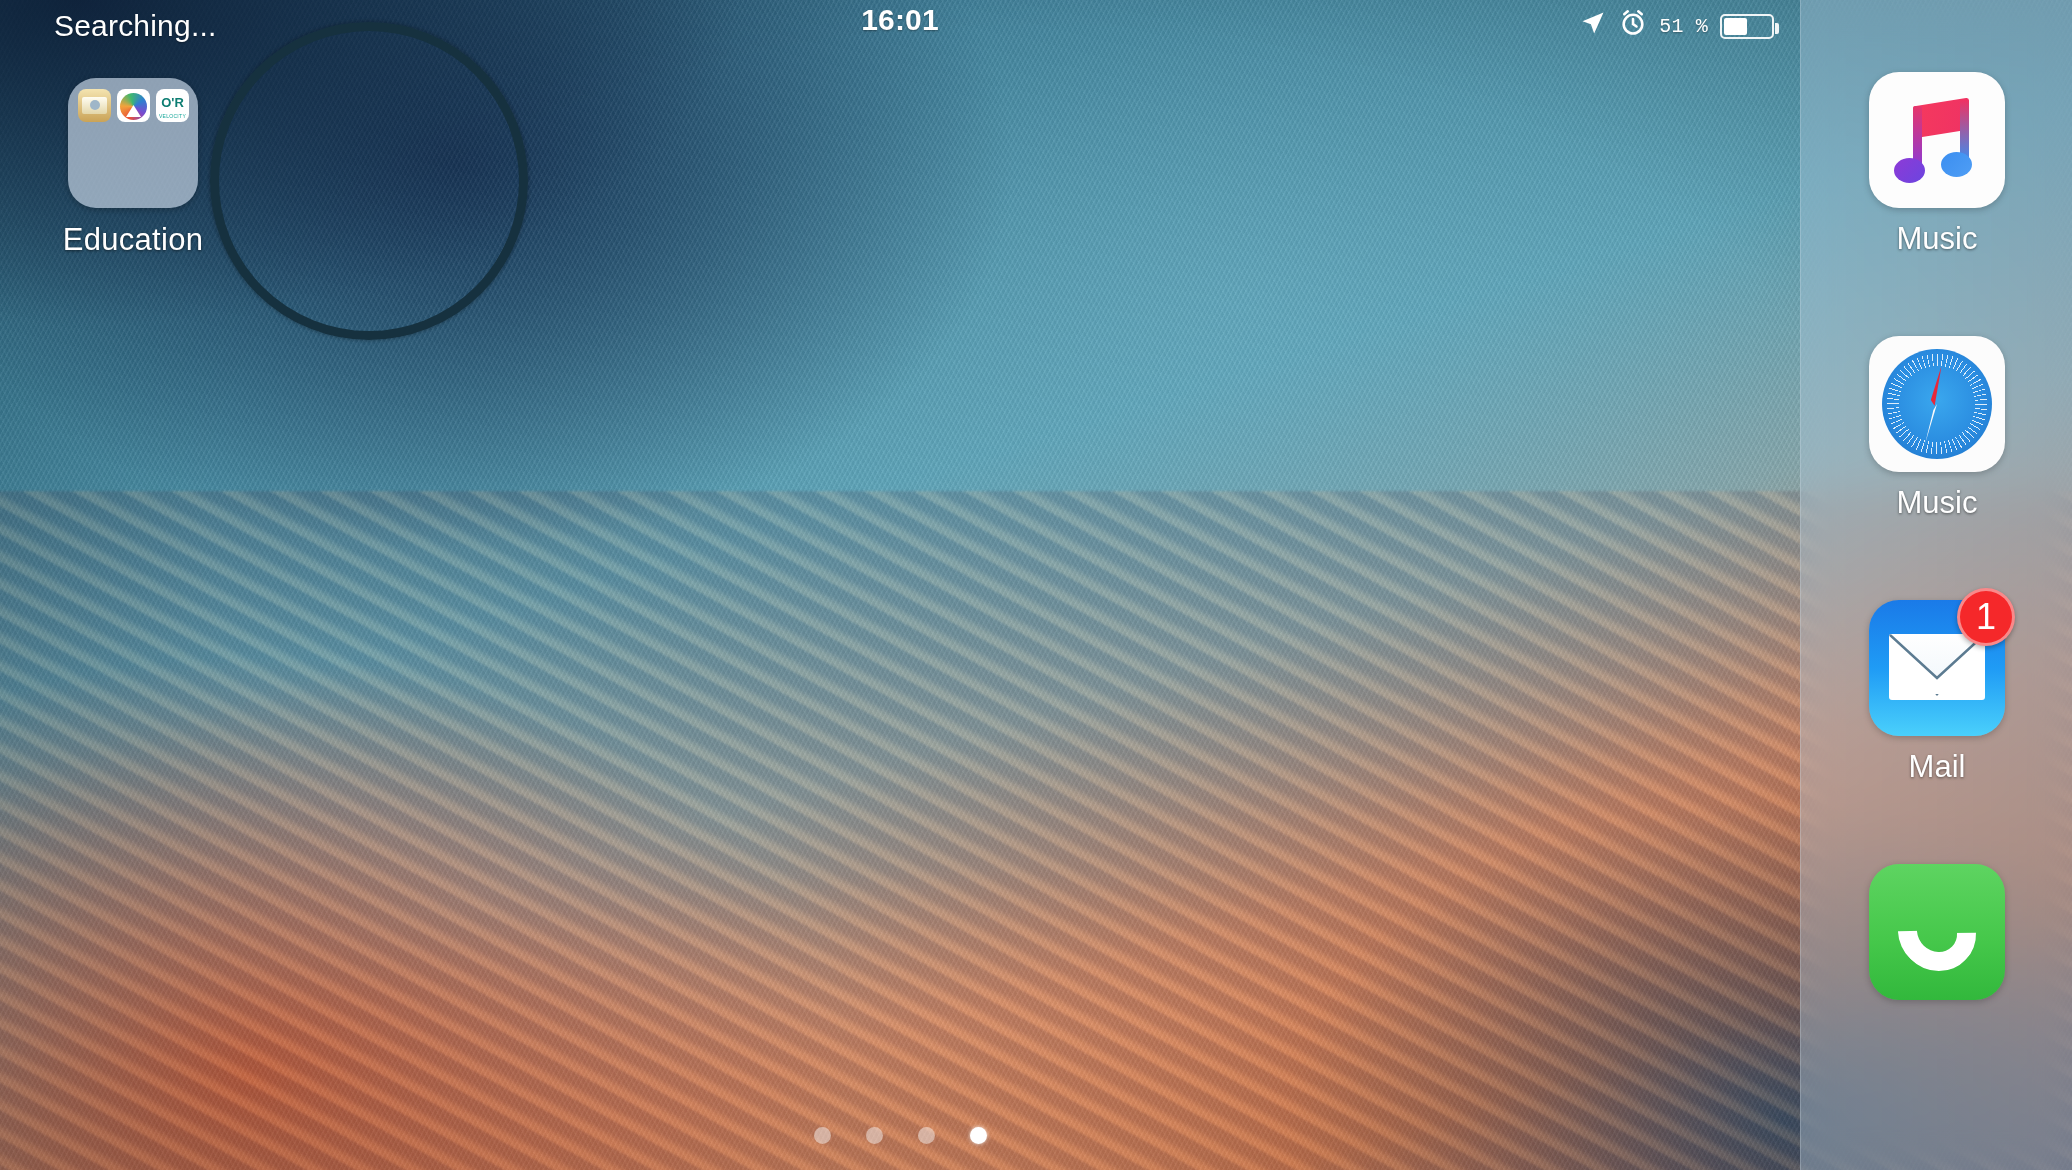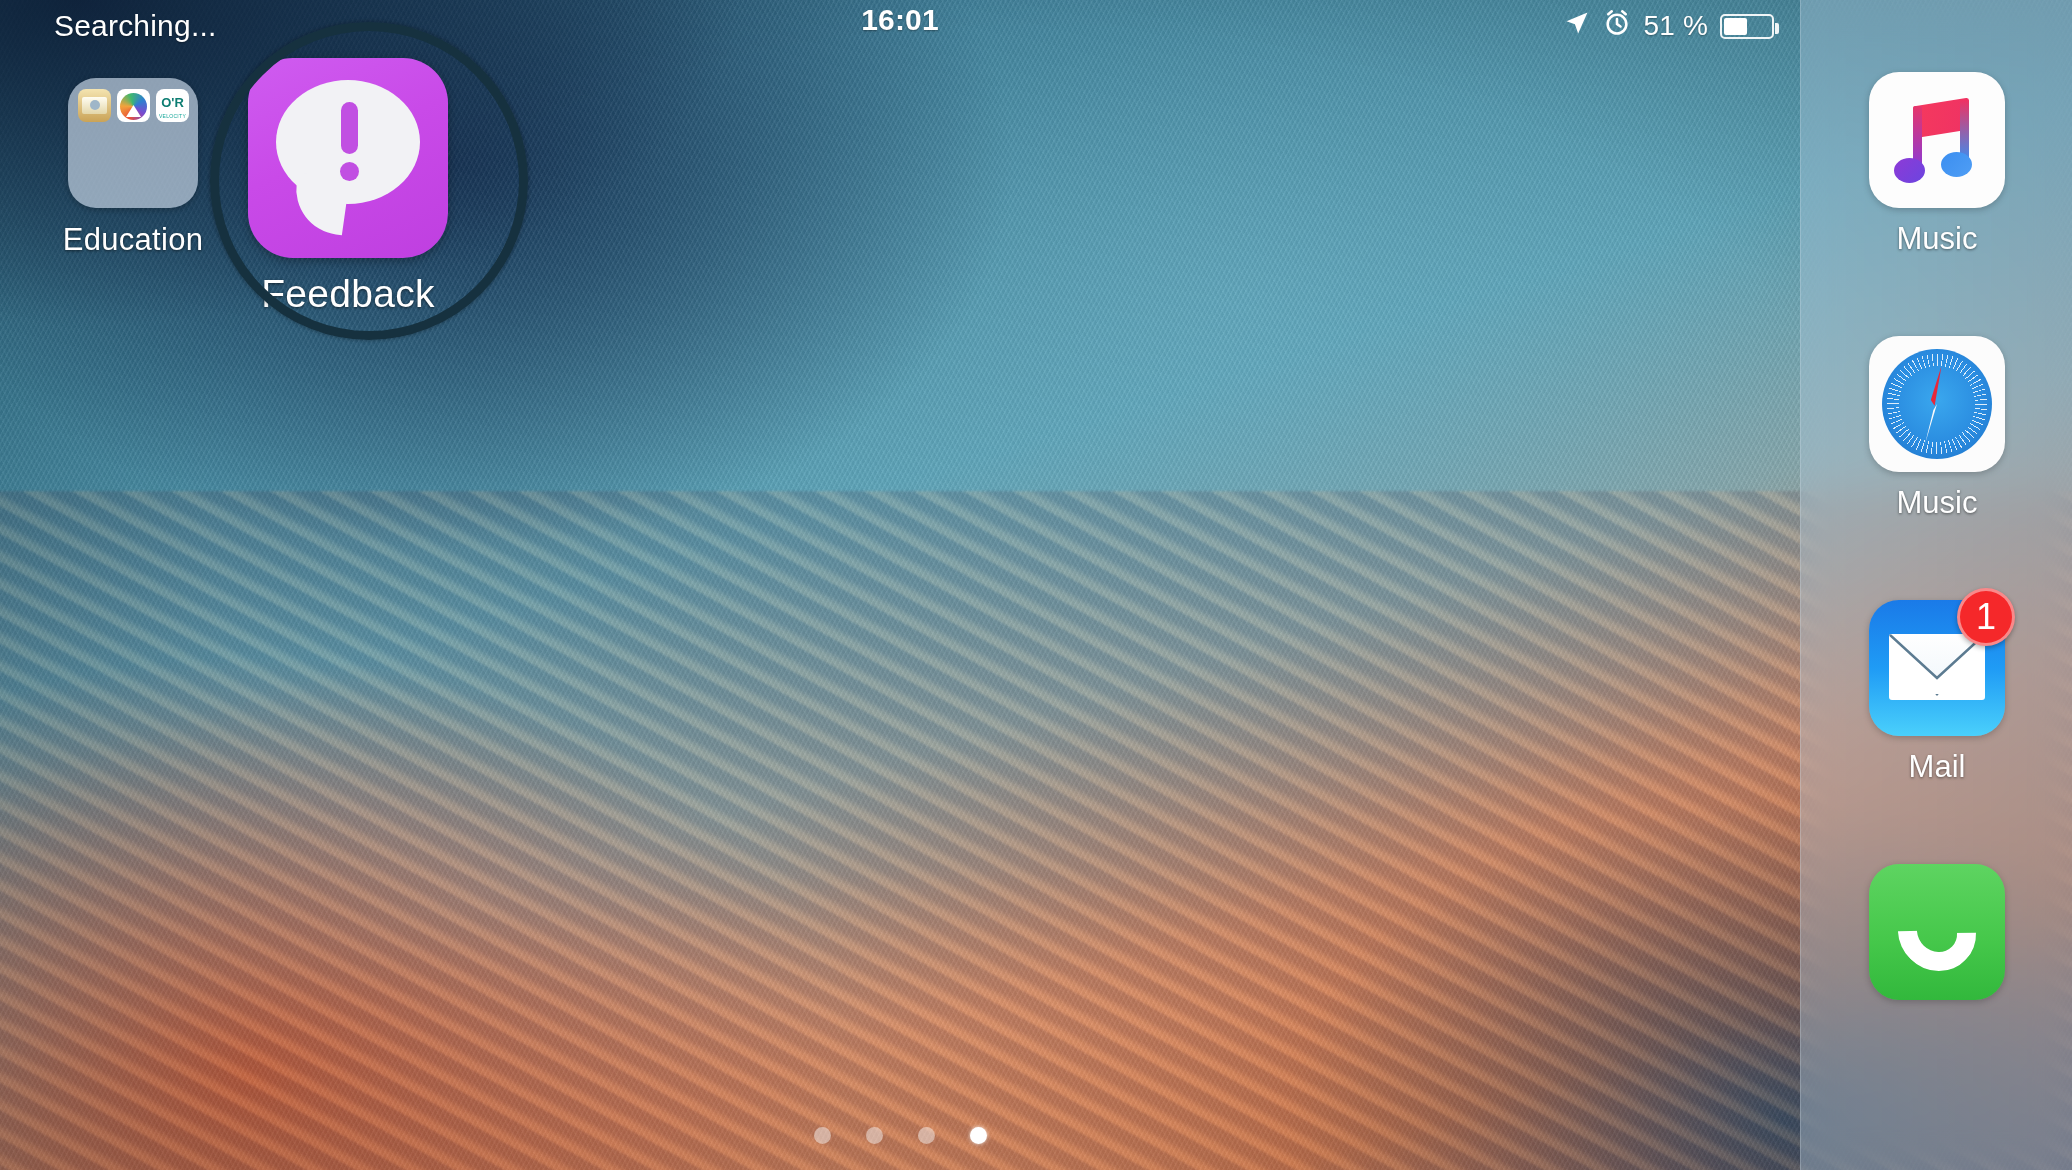--- a/index.html
+++ b/index.html
@@ -50,21 +50,21 @@
   
   #statusbar {
     position:absolute; top:0; left:0; width:1800px; height:52px;
     color:#fff; font-size:30px; letter-spacing:.2px;
   }
   .sb-left  { position:absolute; left:14px; top:9px; text-shadow:0 1px 2px rgba(0,0,0,.35);margin-left:40px; }
   .sb-center{ position:absolute; left:0; right:0; top:3px; text-align:center; font-weight:600;
               text-shadow:0 1px 2px rgba(0,0,0,.35); }
   .sb-right { position:absolute; right:26px; top:0; height:52px; display:flex; align-items:center; gap:12px;
               text-shadow:0 1px 2px rgba(0,0,0,.35); }
-  .sb-pct { font-size:28px; font-weight:500; }
+  .sb-pct { font-size:20px; font-weight:500;font-family:Liberation Mono, monospace; }
   .batt {
     position:relative; width:54px; height:25px; border:2px solid rgba(255,255,255,.92);
     border-radius:5px; display:flex; align-items:center; padding:2px;
   }
   .batt::after {
     content:""; position:absolute; right:-7px; top:7px; width:4px; height:11px;
     background:rgba(255,255,255,.92); border-radius:0 2px 2px 0;
   }
   .batt-fill { height:100%; background:#fff; border-radius:2px; }
 
@@ -280,29 +280,20 @@
 
   <div class="app" id="app-education">
     <div class="app-tile folder-tile">
       <span class="mini mini-a"></span>
       <span class="mini mini-b"></span>
       <span class="mini mini-c"></span>
     </div>
     <div class="app-label">Education</div>
   </div>
 
-  <div class="app" id="app-feedback">
-    <div class="app-tile feedback-tile">
-      <span class="bubble"></span>
-      <span class="bubble-tail"></span>
-      <span class="bang-stem"></span>
-      <span class="bang-dot"></span>
-    </div>
-    <div class="app-label" id="feedback-label">Feedback</div>
-  </div>
 
   <div id="highlight-ring"></div>
 </div>
 
 <div id="dock">
 
   <div class="dock-app" id="dock-music">
     <div class="dock-tile music-tile">
       <span class="note-beam"></span>
       <span class="note-stem-l"></span>

